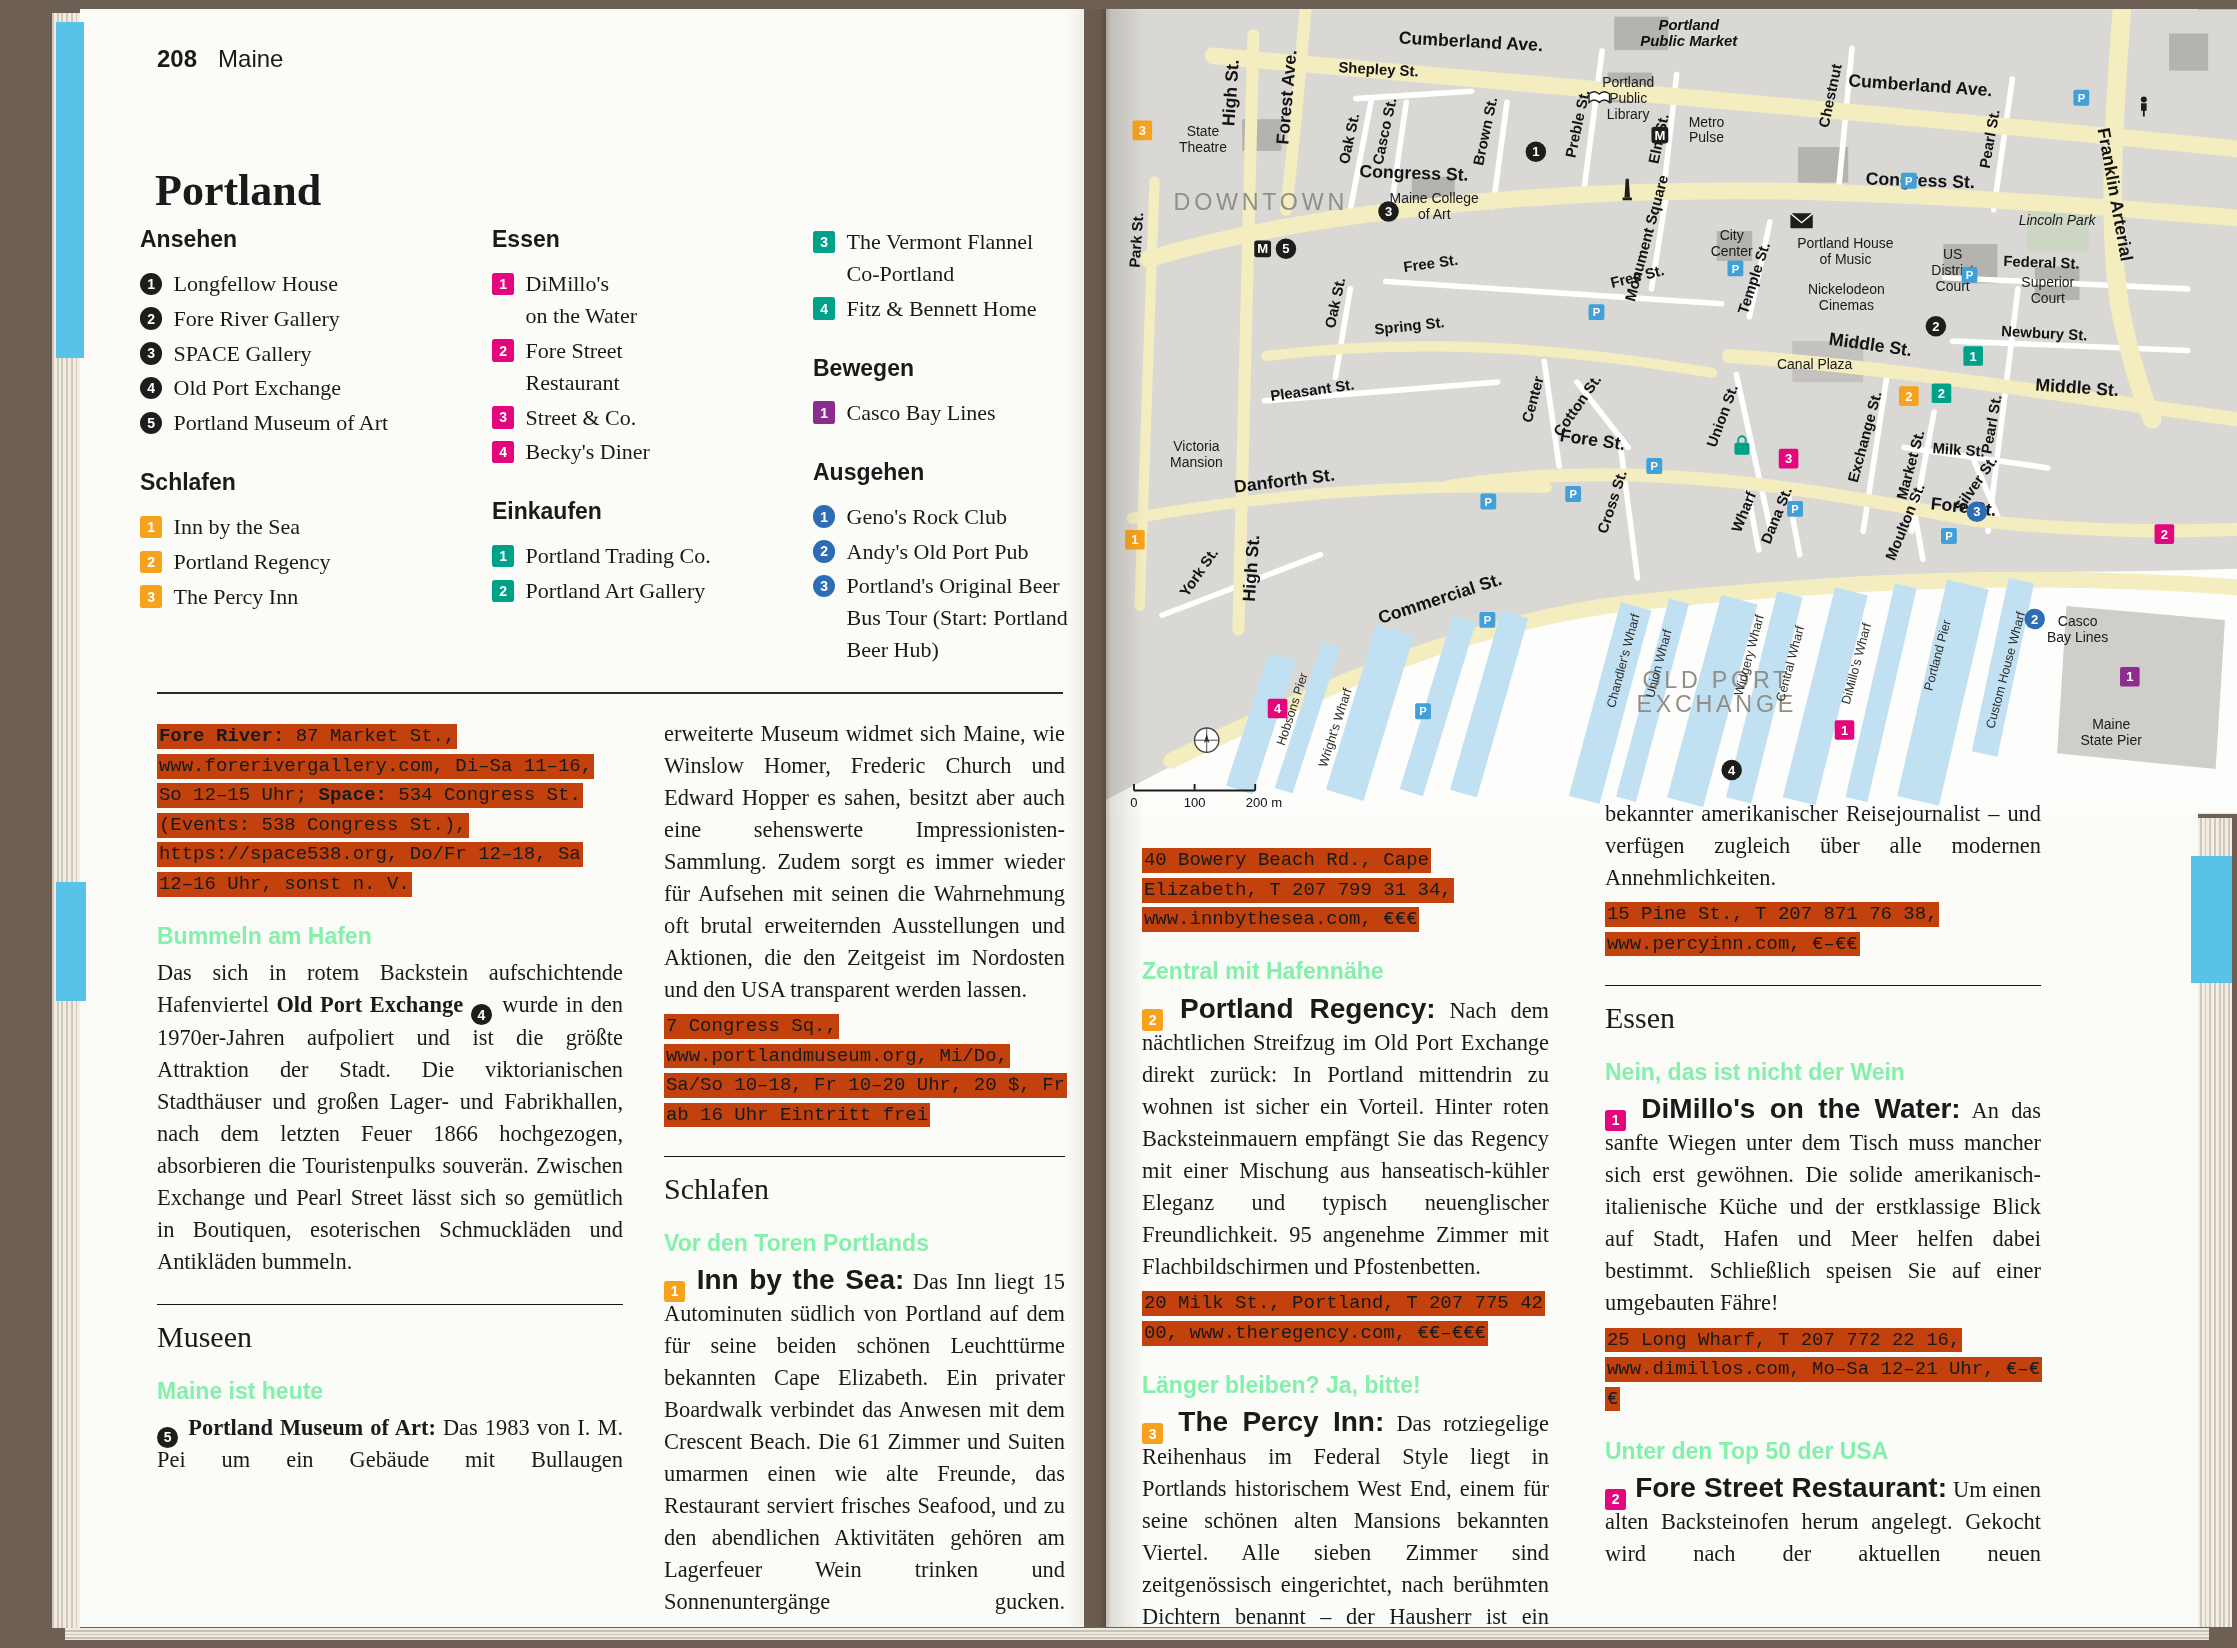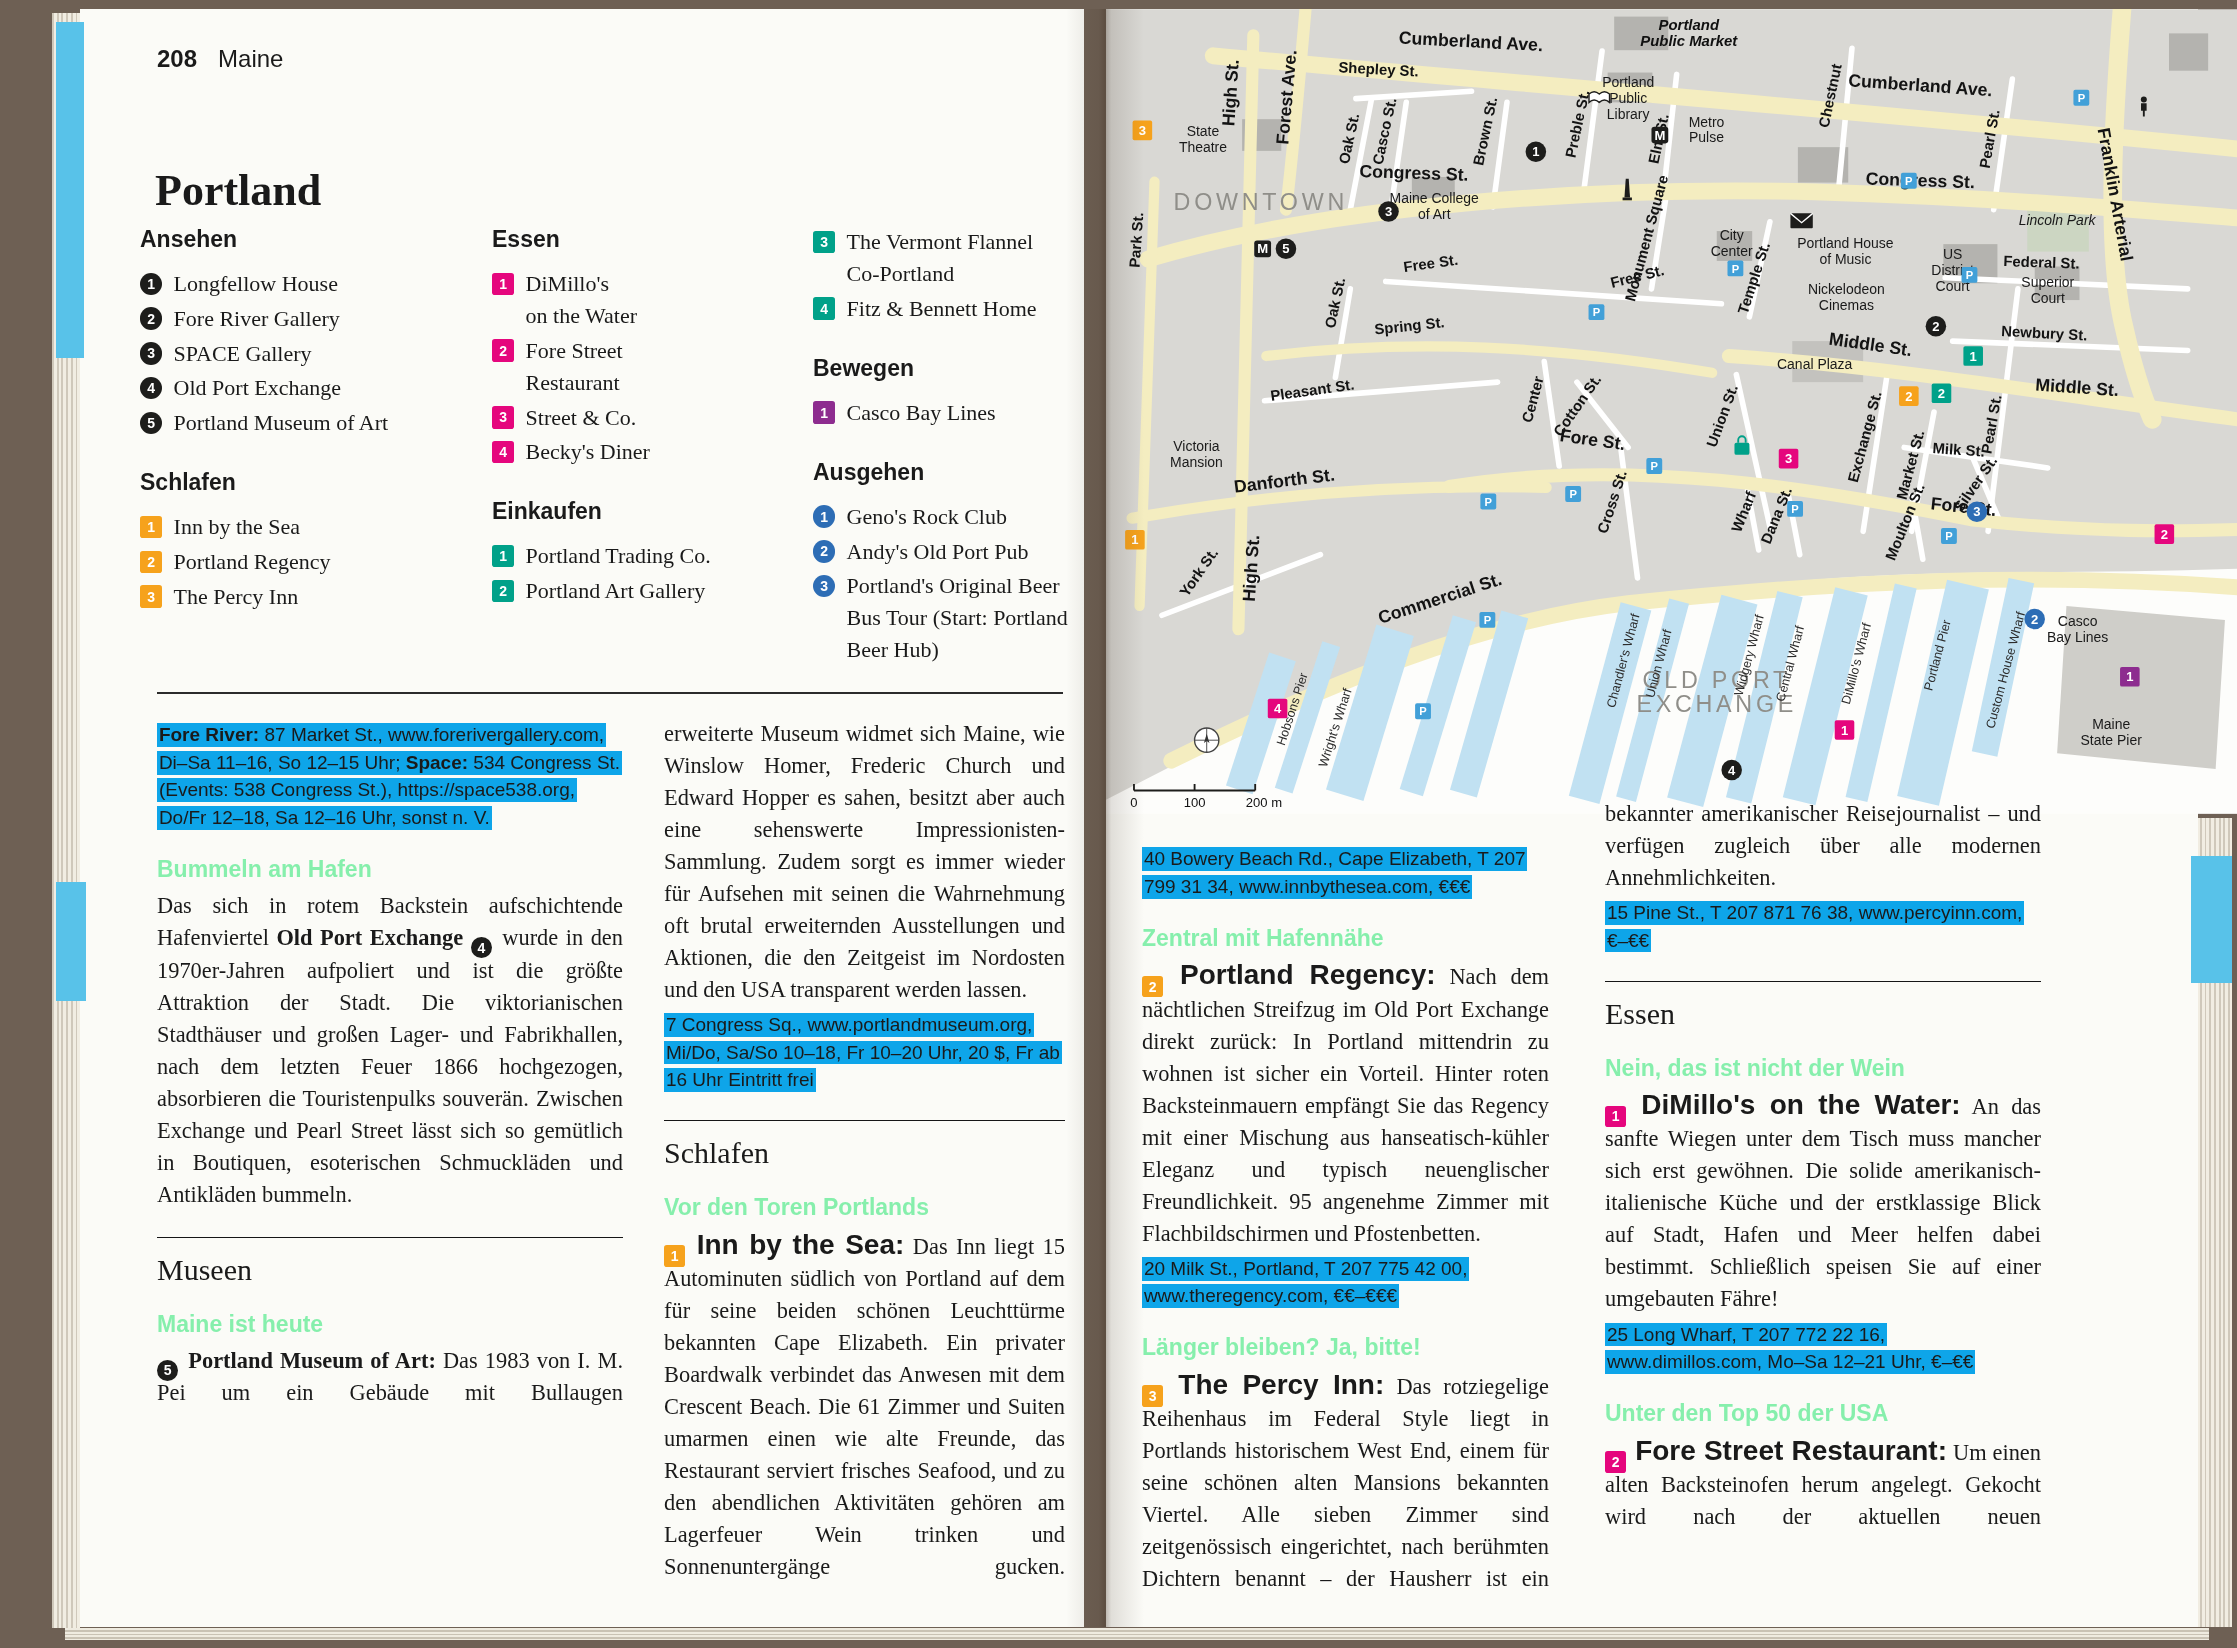--- a/index.html
+++ b/index.html
@@ -55,21 +55,21 @@
   
   .col{position:absolute;z-index:2;}
   .colA{left:157px;top:718px;width:466px;}
   .colB{left:664px;top:718px;width:401px;}
   .colC{left:1142px;top:842px;width:407px;}
   .colD{left:1605px;top:798px;width:436px;}
   .body{font-size:22.4px;line-height:32px;text-align:justify;margin:0 0 5.6px;hyphens:auto;}
   .body .bs, .bs{font-family:"Liberation Sans",sans-serif;font-weight:700;font-size:28px;}
   .cont{text-align-last:justify;}
   .addr{font-family:"Liberation Sans",sans-serif;font-size:19px;line-height:27.5px;margin:3.7px 0 17px;}
-  .hl{background:#0ea5e9;padding:1.4px 1.9px;box-decoration-break:clone;-webkit-box-decoration-break:clone;}
+  .hl{background:#c2410c;padding:1.4px 1.9px;box-decoration-break:clone;font-family:Liberation Mono, monospace;-webkit-box-decoration-break:clone;}
   .cyan{font:700 23px "Liberation Sans",sans-serif;color:#86efac;margin:24px 0 7.5px;}
   .col > .cyan:first-child{margin-top:0;}
   .sec{border-top:1.9px solid #161616;padding-top:15px;font:400 30px "Liberation Serif",serif;font-weight:400;margin:26px 0 18.6px;}
 
   
   .map-wrap{position:absolute;left:1106px;top:9.3px;width:1132px;height:805px;z-index:2;}
   #mapsvg{display:block;width:1132px;height:805px;}
   #mapsvg text{font-family:"Liberation Sans",sans-serif;}
   .street{font-size:19px;font-weight:700;fill:#131313;}
   .street-sm{font-size:16px;font-weight:700;fill:#131313;}

